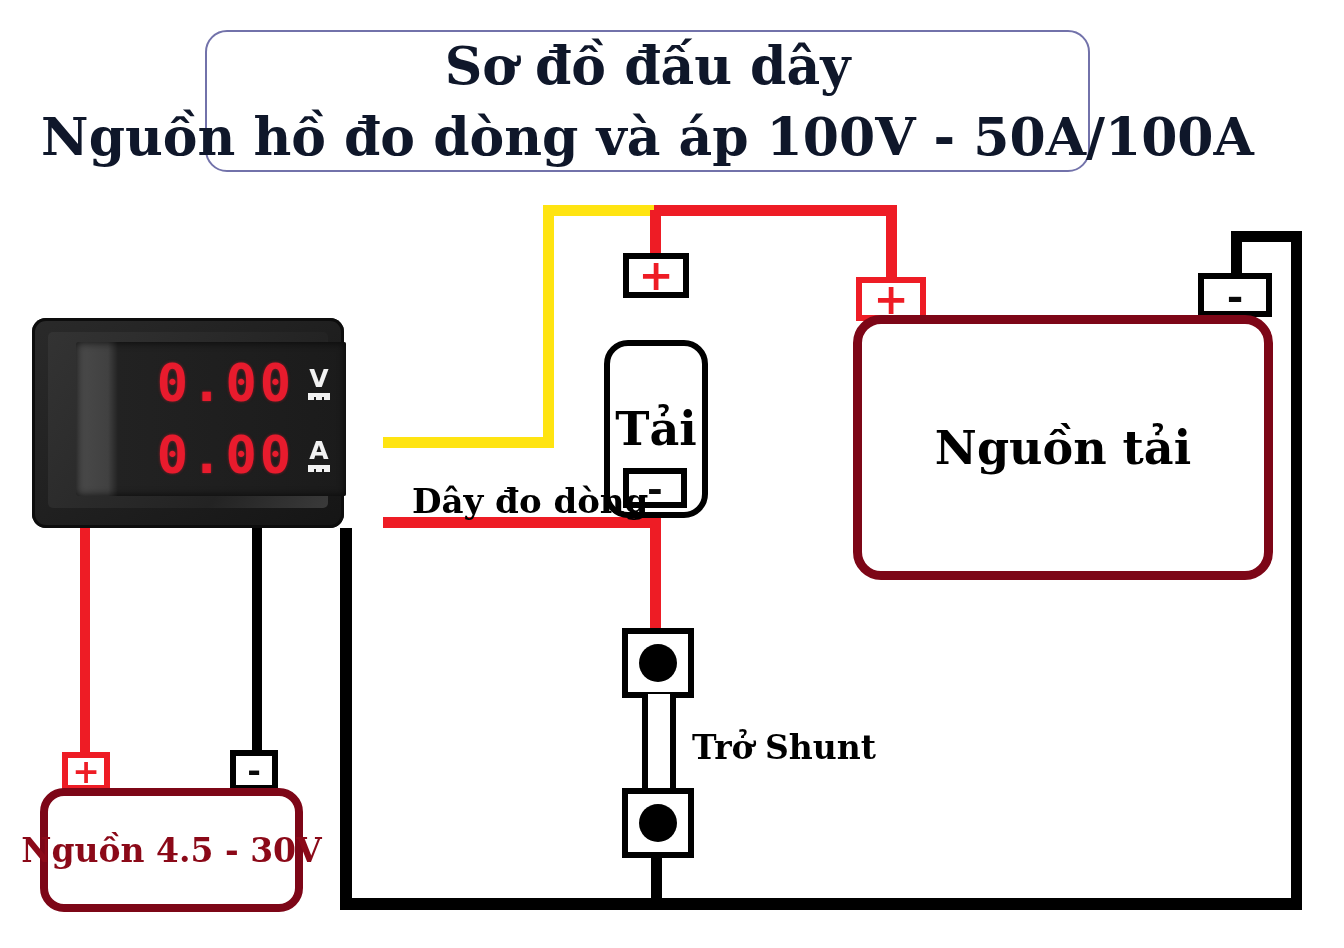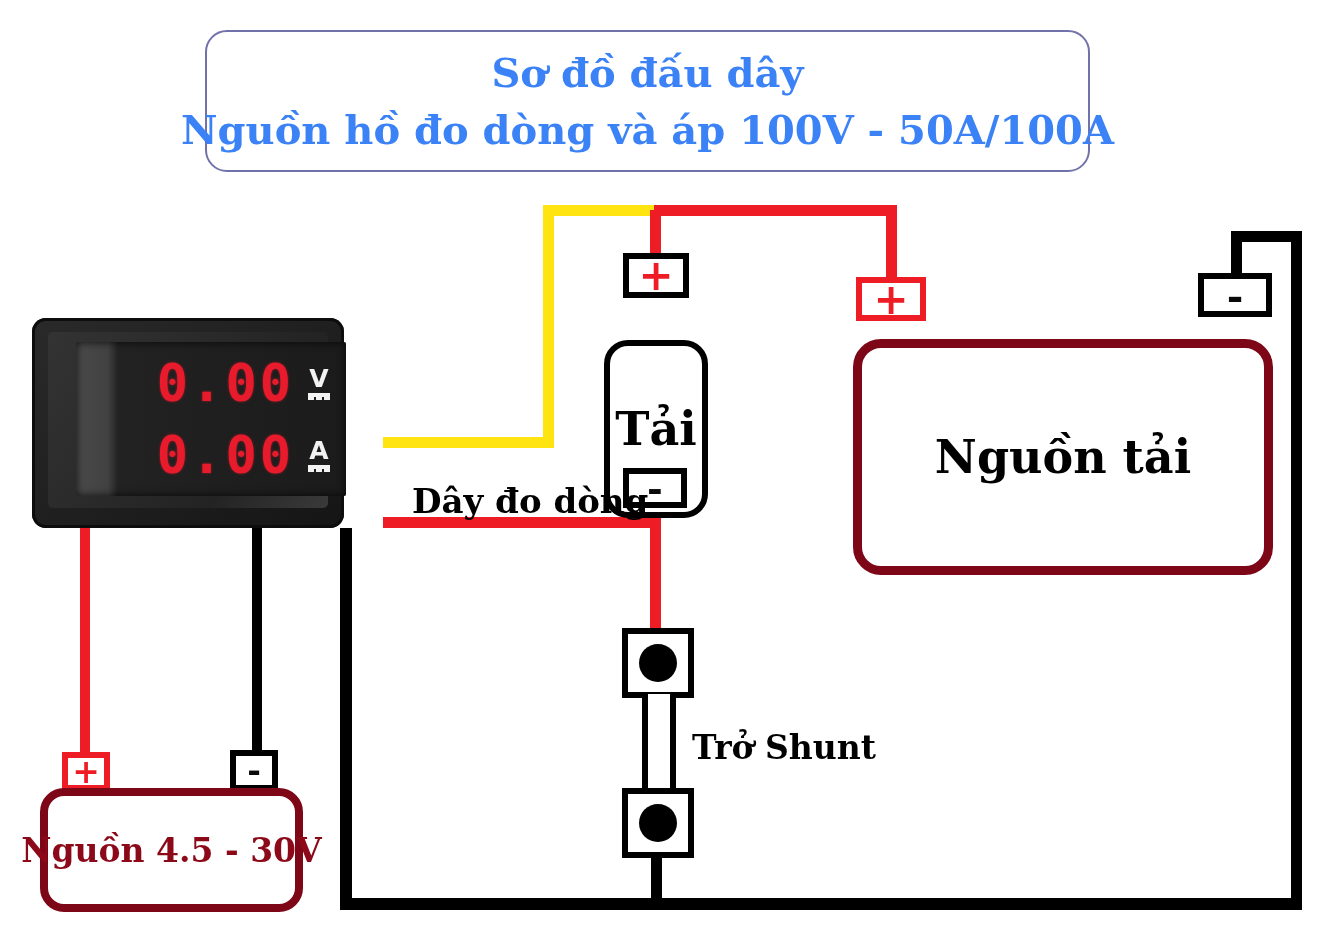--- a/index.html
+++ b/index.html
@@ -19,21 +19,21 @@
   .wire.black  { background: #000000; }
 
   
   .title-box {
     left: 205px; top: 30px; width: 885px; height: 142px;
     border: 2px solid #7272aa; border-radius: 22px;
     background: #ffffff; z-index: 2;
     display: flex; flex-direction: column; justify-content: center; align-items: center;
     gap: 10px;
   }
-  .title-line { font-weight: bold; font-size: 40px; color: #3b82f6; white-space: nowrap; }
+  .title-line { font-weight: bold; font-size: 52px; color: #0f172a; white-space: nowrap; }
 
   
   .meter {
     left: 32px; top: 318px; width: 312px; height: 210px;
     background: linear-gradient(145deg, #2a2a2a, #151515);
     border-radius: 14px; z-index: 2;
     box-shadow: inset 0 0 0 3px #0d0d0d;
   }
   .meter-face {
     position: absolute; left: 16px; top: 14px; right: 16px; bottom: 20px;
@@ -75,21 +75,21 @@
     background: #ffffff; border: 6px solid #000; border-radius: 24px; z-index: 2;
     display: flex; align-items: center; justify-content: center; margin-top: 48px;
   }
   .load-label { font-weight: bold; font-size: 46px; color: #000; }
 
   .dark-red-box {
     position: absolute; background: #ffffff; z-index: 2;
     border: 9px solid #7d0617; border-radius: 28px;
     display: flex; flex-direction: column; align-items: center; justify-content: center;
   }
-  .loadsource-box { left: 853px; top: 315px; width: 420px; height: 236px; gap: 34px; margin-top: 24px; }
+  .loadsource-box { left: 853px; top: 315px; width: 420px; height: 265px; gap: 34px; }
   .loadsource-name { font-weight: bold; font-size: 46px; color: #000; }
   .loadsource-volt { font-weight: bold; font-size: 47px; color: #ee1c25; }
   .powersource-box { left: 40px; top: 788px; width: 263px; height: 124px; border-width: 8px; border-radius: 24px; }
   .powersource-name { font-weight: bold; font-size: 33px; color: #8b0918; white-space: nowrap; }
 
   
   .shunt-box {
     position: absolute; width: 72px; height: 70px; background: #fff;
     border: 6px solid #000; z-index: 2;
     display: flex; align-items: center; justify-content: center;

